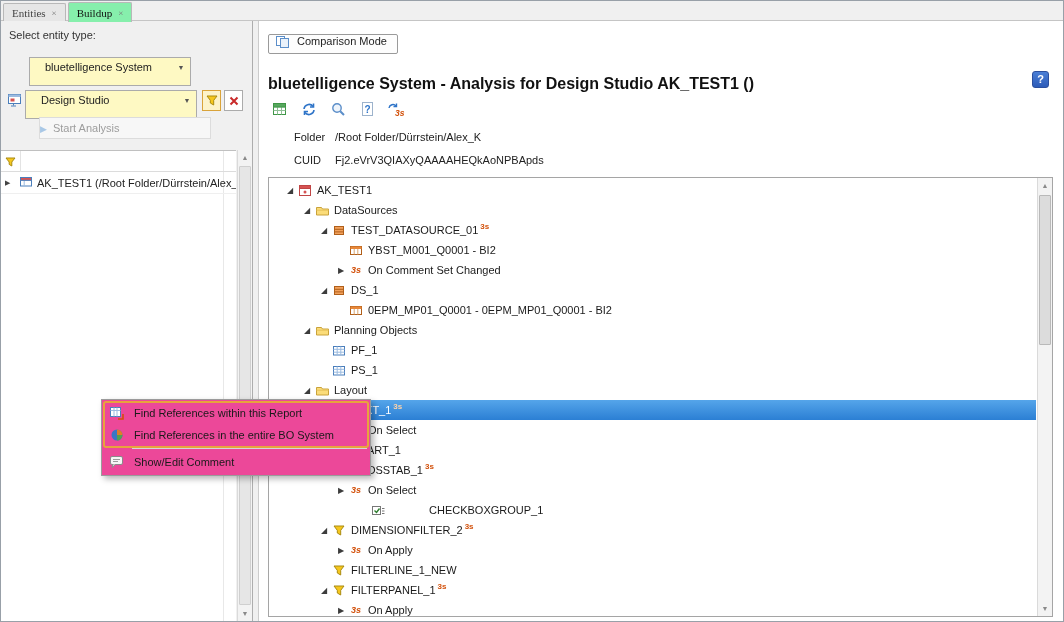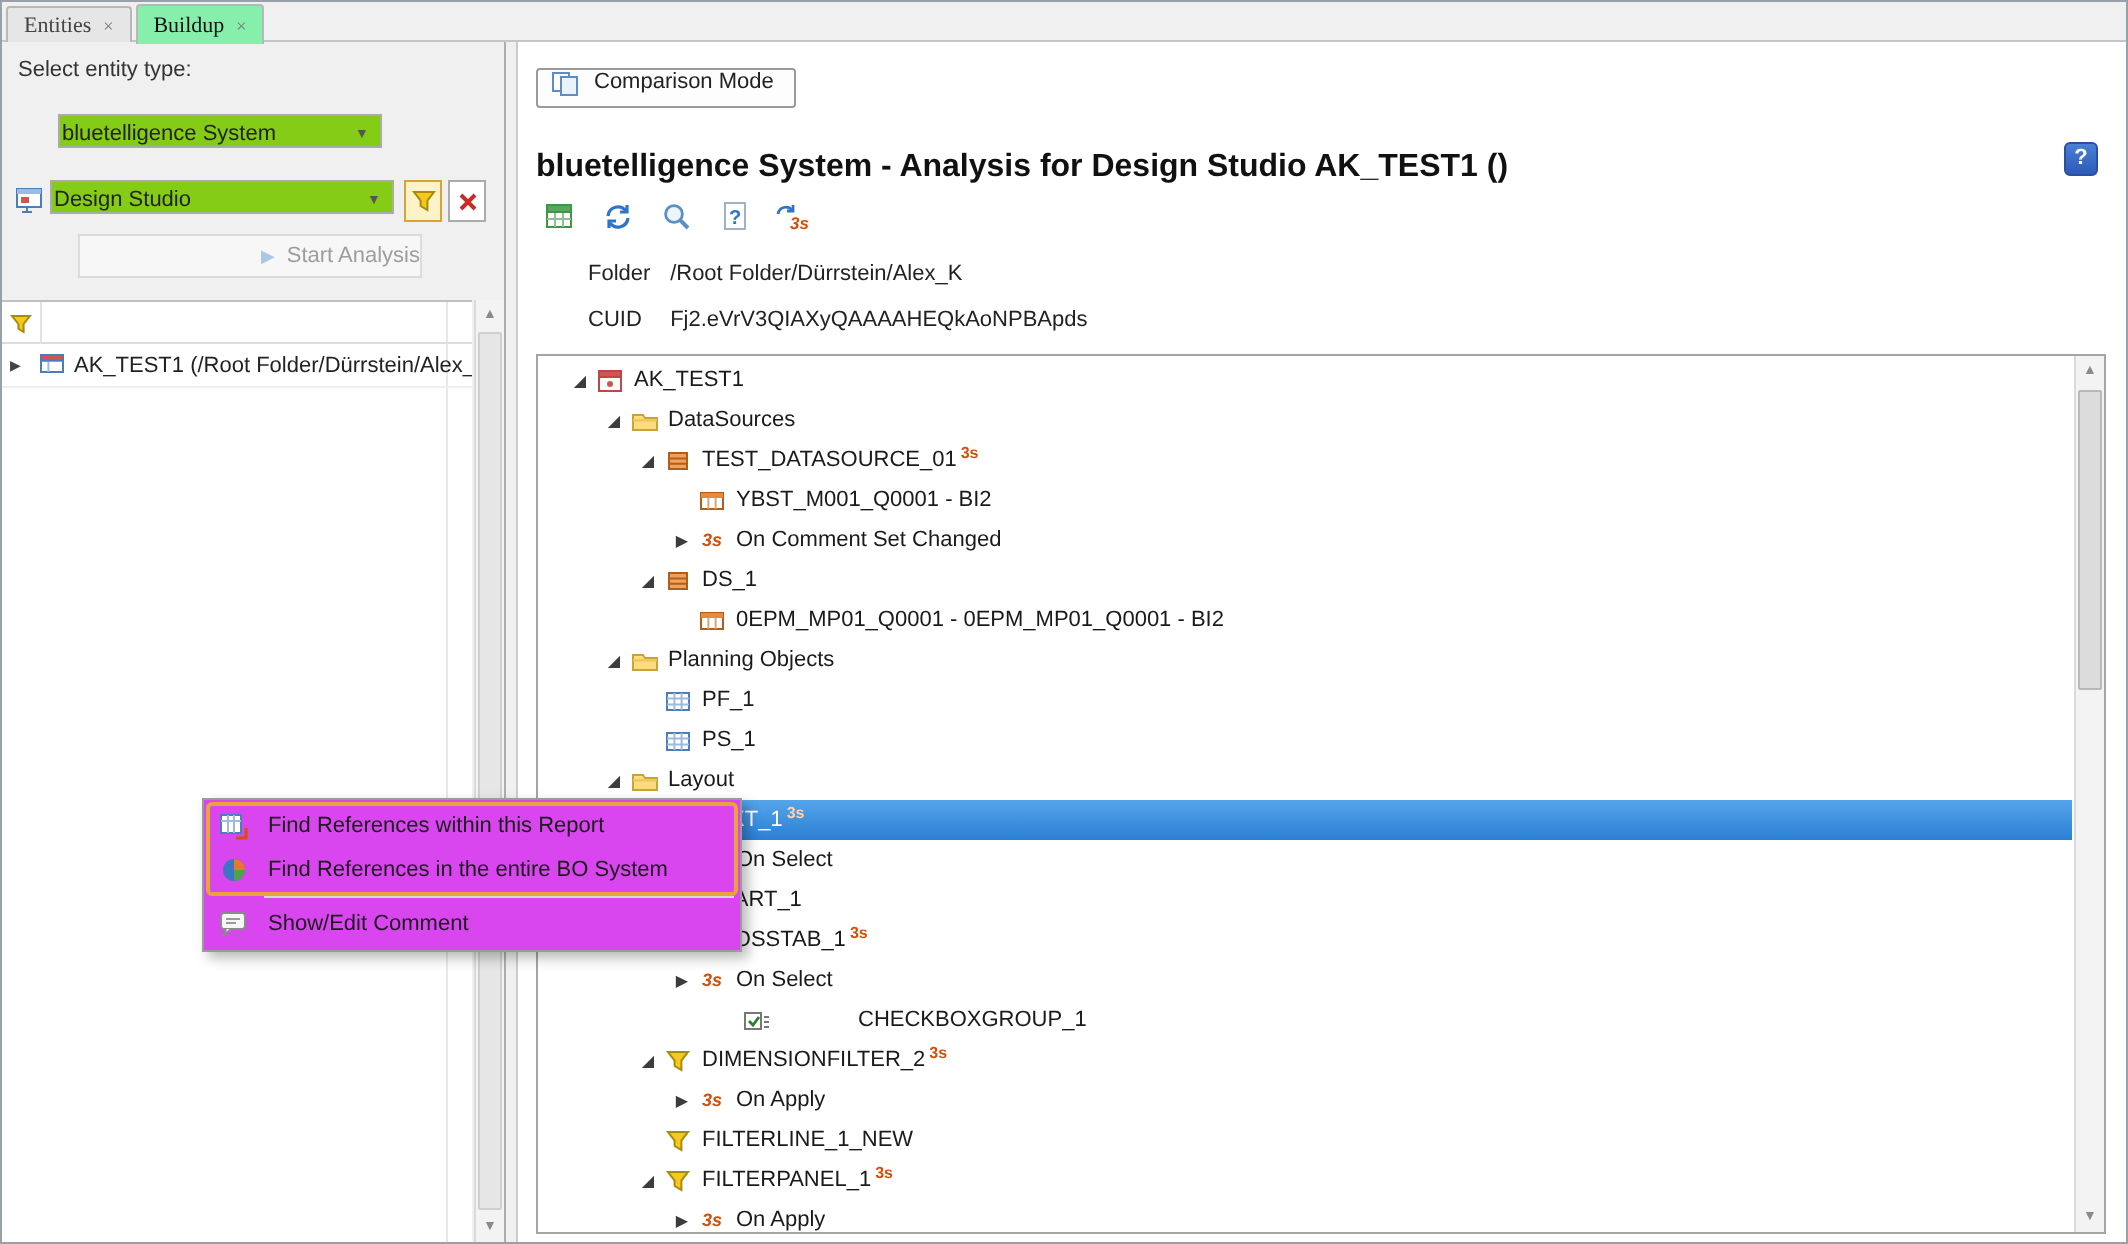--- a/index.html
+++ b/index.html
@@ -10,32 +10,32 @@
   
   .tabstrip{position:absolute;left:0;top:0;width:100%;height:20px;background:#f0f0f0;border-bottom:1px solid #c5c5c5;}
   .tab{position:relative;display:inline-flex;align-items:center;gap:6px;height:18px;margin:2px 0 0 2px;
        padding:0 8px;background:#e6e6e6;border:1px solid #b8b8b8;border-bottom:none;border-radius:2px 2px 0 0;color:#444;font-family:Liberation Serif, serif;}
   .tab.active{background:#86efac;height:20px;margin-top:0;color:#111;z-index:2;}
   .tab-close{color:#777;font-size:9px;cursor:default;}
 
   
   .left-panel{position:absolute;left:0;top:20px;bottom:0;width:252px;background:#f0f0f0;border-right:1px solid #adadad;}
   .lp-header{position:absolute;left:8px;top:8px;color:#333;}
-  .dropdown{position:absolute;height:17px;background:#84cc16;border:1px solid #ababab;line-height:19px;padding:0 18px 0 1px;
+  .dropdown{position:absolute;height:29px;background:#fef9c3;border:1px solid #ababab;line-height:19px;padding:0 18px 0 15px;
             white-space:nowrap;overflow:hidden;}
   .dd-arrow{position:absolute;right:2px;top:0;bottom:0;width:14px;text-align:center;color:#555;font-size:7px;line-height:20px;}
   .dd1{left:28px;top:36px;width:162px;}
   .ds-icon{position:absolute;left:6px;top:72px;width:16px;height:15px;}
   .dd2{left:24px;top:69px;width:172px;}
   .sq-btn{position:absolute;top:69px;width:19px;height:21px;background:#fff;border:1px solid #ababab;
           display:flex;align-items:center;justify-content:center;}
   .btn-filter{left:201px;background:#fdf3c9;border-color:#d9a33a;}
   .btn-clear{left:223px;}
   .start-btn{position:absolute;left:38px;top:96px;width:172px;height:22px;background:#f7f7f7;border:1px solid #dcdcdc;
-             color:#9d9d9d;text-align:right;line-height:20px;}
+             color:#9d9d9d;text-align:left;line-height:20px;}
   .start-btn .play{color:#a9c8e6;font-size:9px;margin-right:6px;}
 
   .entity-grid{position:absolute;left:0;top:129px;right:16px;bottom:0;background:#fff;border-top:1px solid #c0c0c0;overflow:hidden;}
   .grid-filter-row{position:absolute;left:0;top:0;right:0;height:21px;border-bottom:1px solid #dcdcdc;}
   .grid-filter-cell{position:absolute;left:0;top:0;width:20px;height:21px;border-right:1px solid #e3e3e3;
                     display:flex;align-items:center;justify-content:center;}
   .grid-col-divider{position:absolute;left:222px;top:0;bottom:0;border-left:1px solid #e8e8e8;}
   .grid-row{position:absolute;left:0;top:21px;right:0;height:22px;display:flex;align-items:center;gap:4px;
             padding-left:4px;border-bottom:1px solid #efefef;white-space:nowrap;overflow:hidden;}
   .grid-expander{font-size:7px;color:#444;width:10px;flex:none;}
@@ -70,21 +70,21 @@
   .tree-row{height:20px;display:flex;align-items:center;white-space:nowrap;overflow:hidden;color:#1a1a1a;}
   .tree-row .arrow{width:14px;flex:none;text-align:center;font-size:8px;color:#3c3c3c;}
   .tree-row .ticon{width:16px;height:14px;flex:none;margin-right:4px;display:inline-flex;align-items:center;justify-content:center;}
   .tree-row .t-event{font-weight:bold;font-style:italic;font-size:9px;color:#d2500a;}
   .tree-row .badge{font-size:8px;font-weight:bold;color:#d2500a;position:relative;top:-4px;margin-left:2px;}
   .tree-row.selected{background:linear-gradient(#55a5ea,#2b7fd4);color:#fff;}
   .tree-row.selected .badge{color:#ffd3a8;}
   .tree-row.selected .arrow{color:#fff;}
 
   
-  .ctx-menu{position:absolute;left:100px;top:398px;width:270px;background:#d946ef;border:1px solid #9b9b9b;
+  .ctx-menu{position:absolute;left:100px;top:398px;width:270px;background:#ec4899;border:1px solid #9b9b9b;
             box-shadow:3px 3px 6px rgba(0,0,0,.28);padding:2px 0;z-index:50;}
   .menu-item{height:22px;display:flex;align-items:center;gap:9px;padding:0 8px 0 7px;color:#1a1a1a;}
   .menu-icon{width:16px;height:16px;flex:none;display:inline-flex;align-items:center;justify-content:center;}
   .menu-sep{height:1px;background:#d6d6d6;margin:2px 3px 2px 30px;}
   .menu-highlight{position:absolute;left:1px;right:1px;top:1px;height:47px;border:2px solid #e8a33d;border-radius:3px;pointer-events:none;}
 </style>
 </head>
 <body>
 
 <div class="window">

